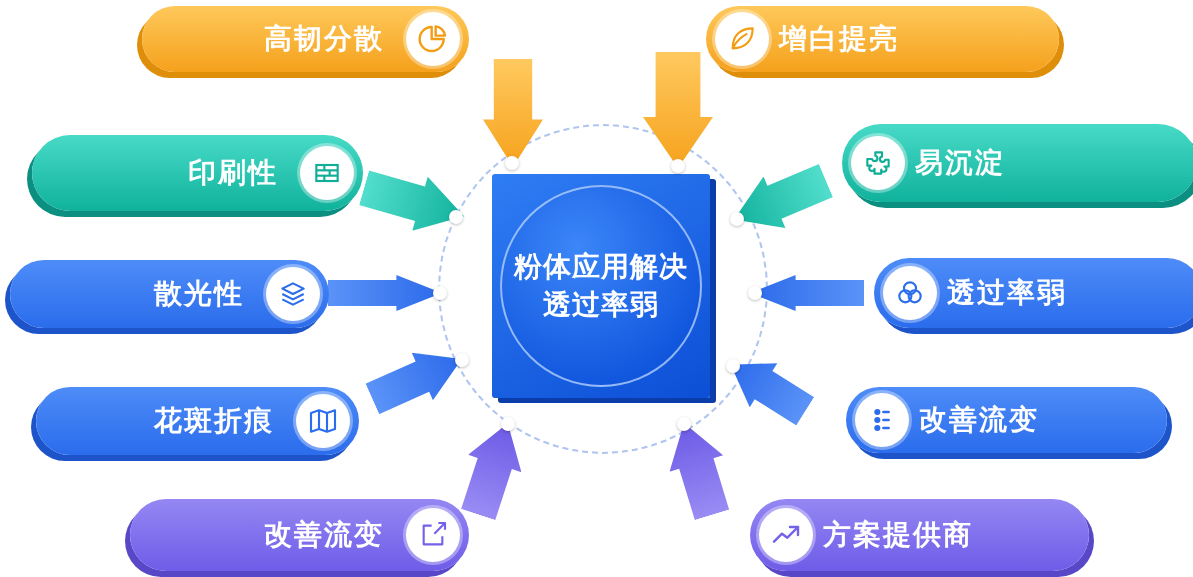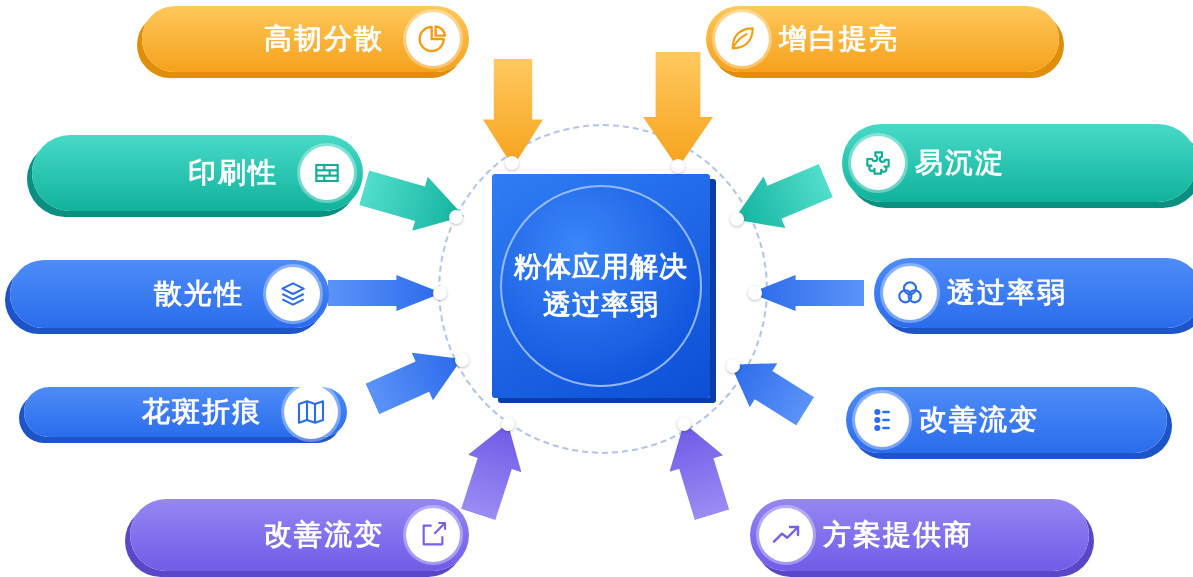--- a/index.html
+++ b/index.html
@@ -131,21 +131,21 @@
     <span class="pill-label">散光性</span>
     <span class="icon-circle">
       <svg viewBox="0 0 24 24" fill="none" stroke="currentColor" stroke-width="1.6" stroke-linejoin="round">
         <path d="M12 4l8 4-8 4-8-4z"></path>
           <path d="M4 12l8 4 8-4"></path>
           <path d="M4 16l8 4 8-4"></path>
       </svg>
     </span>
   </div>
 
-  <div class="pill left blue" style="left:24px;top:387px;width:314px;height:50px;">
+  <div class="pill left blue" style="left:36px;top:387px;width:314px;height:68px;">
     <span class="pill-label">花斑折痕</span>
     <span class="icon-circle">
       <svg viewBox="0 0 24 24" fill="none" stroke="currentColor" stroke-width="1.6" stroke-linejoin="round">
         <path d="M3 6l6-2 6 2 6-2v14l-6 2-6-2-6 2z"></path>
           <path d="M9 4v14"></path>
           <path d="M15 6v14"></path>
       </svg>
     </span>
   </div>
 

